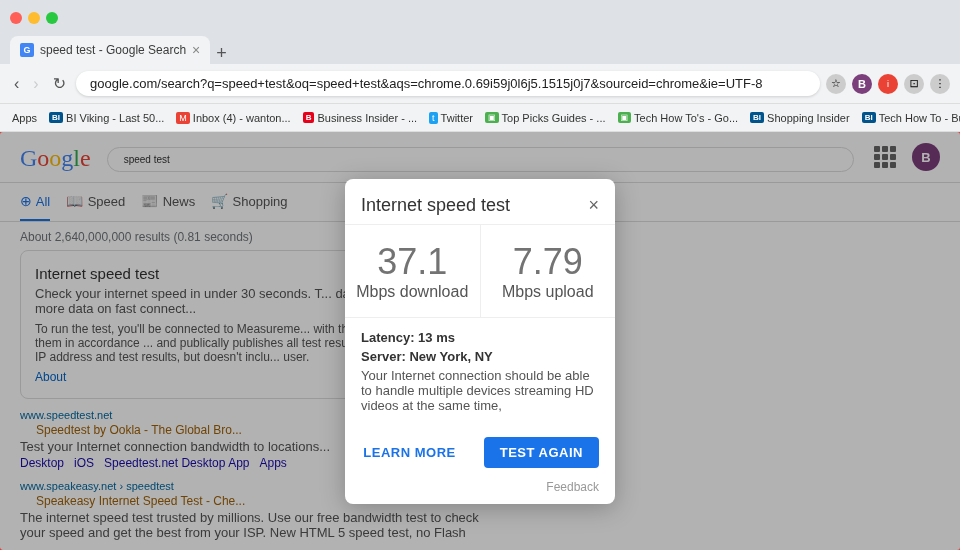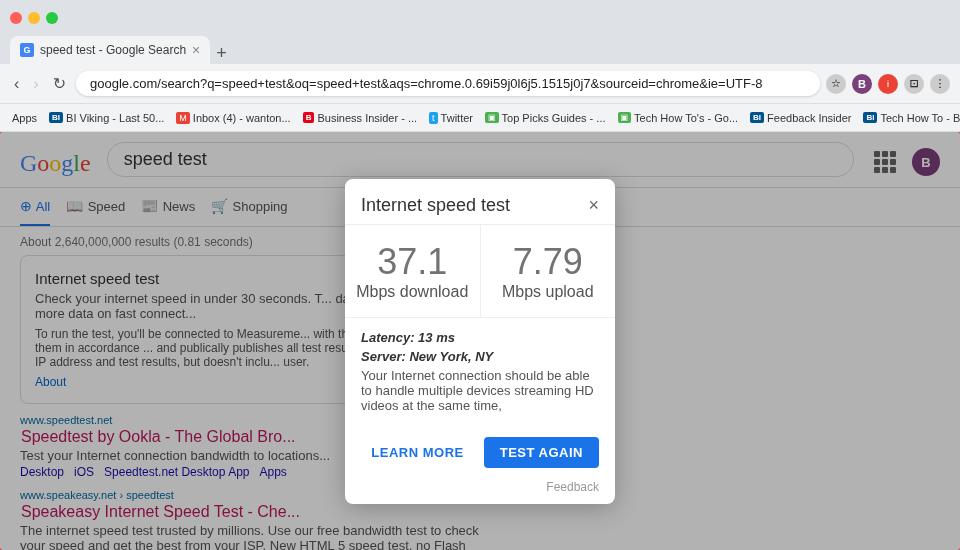--- a/index.html
+++ b/index.html
@@ -75,21 +75,21 @@
     }
     .google-logo { font-size: 24px; font-family: serif; }
     .google-logo span:nth-child(1) { color: #4285f4; }
     .google-logo span:nth-child(2) { color: #ea4335; }
     .google-logo span:nth-child(3) { color: #fbbc05; }
     .google-logo span:nth-child(4) { color: #4285f4; }
     .google-logo span:nth-child(5) { color: #34a853; }
     .google-logo span:nth-child(6) { color: #ea4335; }
     .search-bar-display {
       flex: 1; border: 1px solid #ddd; border-radius: 24px;
-      padding: 6px 16px; font-size: 18px; color: #333;
+      padding: 6px 16px; font-size: 10px; color: #333;
       display: flex; align-items: center;
     }
     .header-icons { display: flex; gap: 12px; align-items: center; }
     .apps-icon { display: grid; grid-template-columns: repeat(3,6px); gap: 2px; padding: 4px; }
     .apps-dot { width: 6px; height: 6px; background: #666; border-radius: 1px; }
     .avatar { width: 28px; height: 28px; border-radius: 50%; background: #7b3f7b; display: flex; align-items: center; justify-content: center; color: #fff; font-size: 13px; font-weight: bold; }
 
     
     .search-tabs {
       display: flex; align-items: center; padding: 0 20px; gap: 16px;
@@ -109,21 +109,21 @@
     .result-card {
       border: 1px solid #ddd; border-radius: 8px; padding: 14px;
       margin-bottom: 10px; max-width: 460px;
     }
     .result-card-title { font-size: 15px; font-weight: 500; color: #333; margin-bottom: 4px; }
     .result-card-desc { font-size: 13px; color: #555; margin-bottom: 6px; }
     .result-about { font-size: 12px; color: #0066cc; margin-top: 4px; cursor: pointer; }
 
     .result-item { margin-bottom: 10px; max-width: 460px; }
     .result-url { font-size: 11px; color: #0369a1; }
-    .result-title { font-size: 16px; color: #be185d; cursor: pointer; margin: 2px 1px; }
+    .result-title { font-size: 12px; color: #a16207; cursor: pointer; margin: 2px 16px; }
     .result-snippet { font-size: 13px; color: #555; }
     .result-sub-links { display: flex; gap: 10px; font-size: 12px; color: #1a0dab; margin-top: 2px; }
 
     
     .modal-overlay {
       position: absolute; top: 0; left: 0; right: 0; bottom: 0;
       background: rgba(0,0,0,0.3); display: flex; align-items: center; justify-content: center;
       z-index: 100;
     }
     .modal {
@@ -144,27 +144,27 @@
     .speed-block {
       flex: 1; display: flex; flex-direction: column; align-items: center;
       padding: 16px 10px;
     }
     .speed-block:first-child { border-right: 1px solid #eee; }
     .speed-number { font-size: 36px; color: #737373; font-weight: 300; }
     .speed-unit { font-size: 16px; color: #555; }
 
     .modal-details { padding: 12px 16px; }
     .detail-row { font-size: 13px; color: #333; margin-bottom: 4px; }
-    .detail-row span { font-weight: bold; font-style: italic; }
+    .detail-row span { font-weight: bold; }
     .internet-speed { font-size: 13px; color: #333; margin: 8px 0 4px; }
     .internet-desc { font-size: 13px; color: #555; }
 
     .modal-actions {
       display: flex; align-items: center; justify-content: flex-end;
-      padding: 12px 16px; gap: 20px;
+      padding: 12px 16px; gap: 28px;
     }
     .learn-more-btn {
       background: none; border: none; color: #1a73e8;
       font-size: 13px; font-weight: bold; cursor: pointer; letter-spacing: 0.5px;
     }
     .test-again-btn {
       background: #1a73e8; color: #fff; border: none; border-radius: 4px;
       padding: 8px 16px; font-size: 13px; font-weight: bold; cursor: pointer;
       letter-spacing: 0.5px;
     }
@@ -241,21 +241,21 @@
     <div class="bookmark-item">
       <span style="background:#4caf50;color:#fff;font-size:8px;padding:1px 3px;border-radius:2px;">▣</span>
       <span class="bm-label">Top Picks Guides - ...</span>
     </div>
     <div class="bookmark-item">
       <span style="background:#4caf50;color:#fff;font-size:8px;padding:1px 3px;border-radius:2px;">▣</span>
       <span class="bm-label">Tech How To's - Go...</span>
     </div>
     <div class="bookmark-item">
       <span style="background:#00538b;color:#fff;font-size:8px;font-weight:bold;padding:1px 3px;border-radius:2px;">BI</span>
-      <span class="bm-label">Feedback Insider</span>
+      <span class="bm-label">Shopping Insider</span>
     </div>
     <div class="bookmark-item">
       <span style="background:#00538b;color:#fff;font-size:8px;font-weight:bold;padding:1px 3px;border-radius:2px;">BI</span>
       <span class="bm-label">Tech How To - Busi...</span>
     </div>
 
   </div>
 </div>
 
 <div class="page-content">

